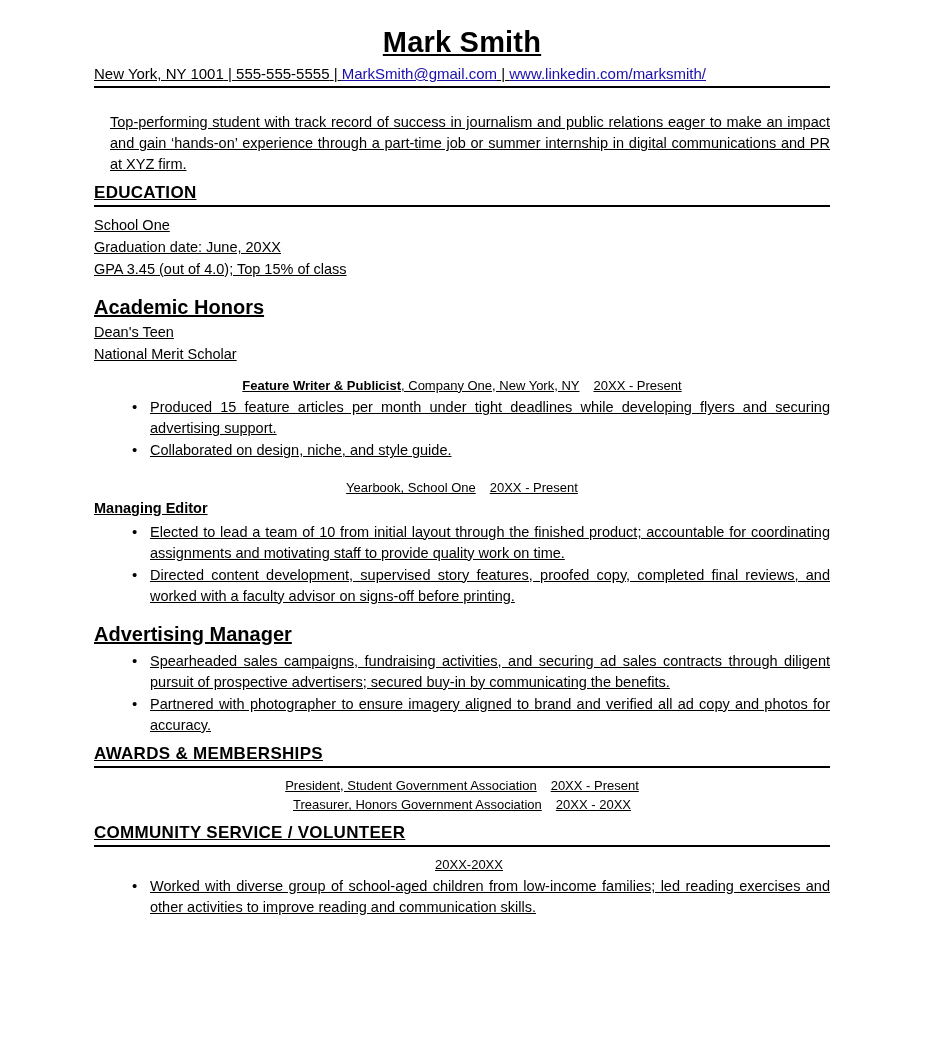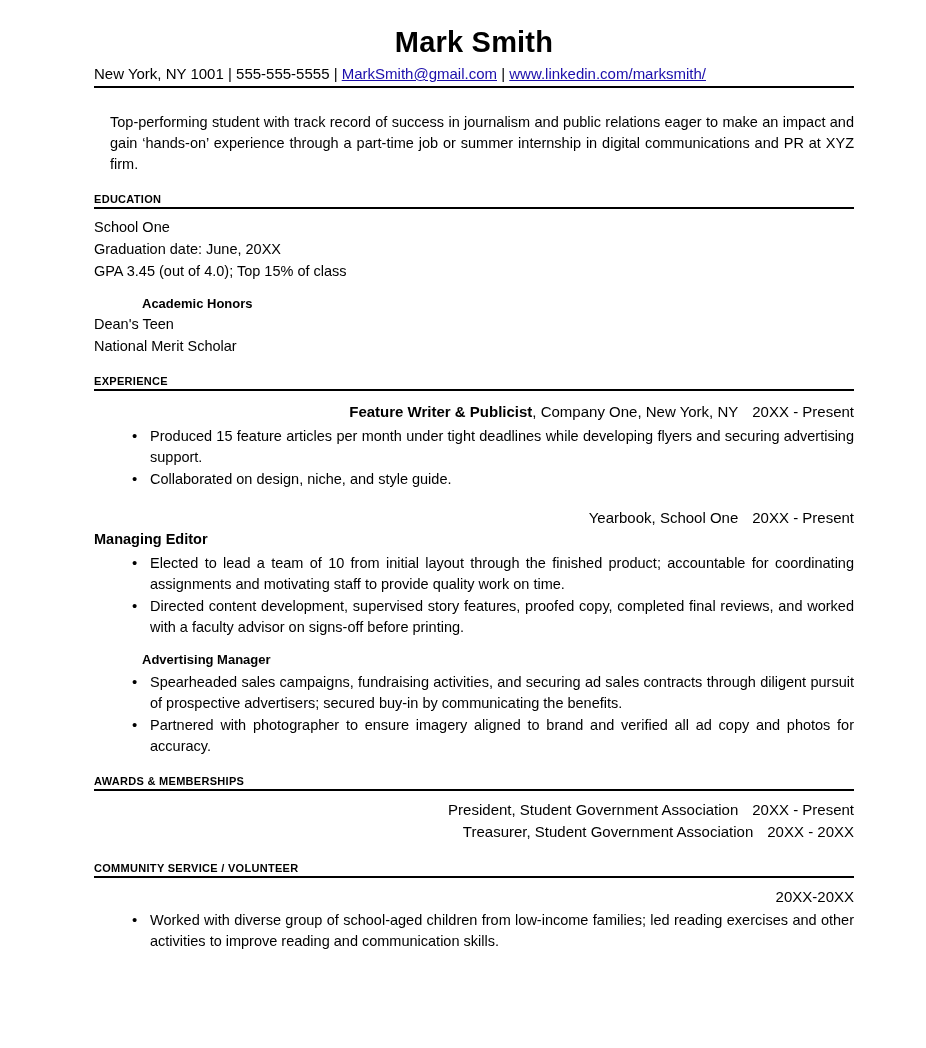--- a/index.html
+++ b/index.html
@@ -12,22 +12,23 @@
     width: 926px;
     height: 1048px;
     font-family: "Liberation Sans", sans-serif;
     color: #000000;
     font-size: 14.5px;
     overflow: hidden;
   }
   .page {
     width: 926px;
     height: 1048px;
-    padding: 22px 72px 0 94px;
+    padding: 22px 96px 0 94px;
     position: relative;
+    text-decoration: underline;
   }
   .name {
     text-align: center;
     font-size: 29px;
     font-weight: bold;
     letter-spacing: 0.2px;
     margin: 4px 0 6px 0;
   }
   .contact {
     text-align: left;
@@ -43,44 +44,43 @@
   }
   .summary {
     margin-top: 24px;
     text-align: justify;
     line-height: 1.45;
     font-size: 14.5px;
     margin-left: 16px;
   }
   .section-head {
     font-weight: bold;
-    font-size: 11px;
+    font-size: 17px;
     letter-spacing: 0.3px;
     border-bottom: 2px solid #000;
     padding-bottom: 2px;
-    margin-top: 18px;
+    margin-top: 8px;
     margin-bottom: 8px;
   }
   .line {
     line-height: 1.5;
     font-size: 14.5px;
   }
   .subhead {
     font-weight: bold;
     margin-top: 12px;
     line-height: 1.5;
-    font-size: 13px;
-    margin-left: 48px;
+    font-size: 20px;
   }
   .row {
     display: flex;
-    justify-content: flex-end;
+    justify-content: center;
     align-items: baseline;
     line-height: 1.5;
-    font-size: 15px;
+    font-size: 13px;
   }
   .row .right {
     white-space: nowrap;
     padding-left: 14px;
   }
   ul {
     margin: 2px 0 0 0;
     padding-left: 38px;
     list-style: none;
   }
@@ -122,21 +122,20 @@
   <div class="summary">Top-performing student with track record of success in journalism and public relations eager to make an impact and gain ‘hands-on’ experience through a part-time job or summer internship in digital communications and PR at XYZ firm.</div>
 
   <div class="section-head">EDUCATION</div>
   <div class="line">School One</div>
   <div class="line">Graduation date: June, 20XX</div>
   <div class="line">GPA 3.45 (out of 4.0); Top 15% of class</div>
   <div class="subhead">Academic Honors</div>
   <div class="line">Dean's Teen</div>
   <div class="line">National Merit Scholar</div>
 
-  <div class="section-head">EXPERIENCE</div>
 
   <div class="exp-block">
     <div class="row">
       <div><b>Feature Writer &amp; Publicist</b><span>, Company One, New York, NY</span></div>
       <div class="right">20XX - Present</div>
     </div>
     <ul>
       <li>Produced 15 feature articles per month under tight deadlines while developing flyers and securing advertising support.</li>
       <li>Collaborated on design, niche, and style guide.</li>
     </ul>
@@ -163,21 +162,21 @@
       <li>Partnered with photographer to ensure imagery aligned to brand and verified all ad copy and photos for accuracy.</li>
     </ul>
   </div>
 
   <div class="section-head">AWARDS &amp; MEMBERSHIPS</div>
   <div class="row">
     <div>President, Student Government Association</div>
     <div class="right">20XX - Present</div>
   </div>
   <div class="row">
-    <div>Treasurer, Student Government Association</div>
+    <div>Treasurer, Honors Government Association</div>
     <div class="right">20XX - 20XX</div>
   </div>
 
   <div class="section-head">COMMUNITY SERVICE / VOLUNTEER</div>
   <div class="row">
     <div class="right">20XX-20XX</div>
   </div>
   <ul>
     <li>Worked with diverse group of school-aged children from low-income families; led reading exercises and other activities to improve reading and communication skills.</li>
   </ul>

